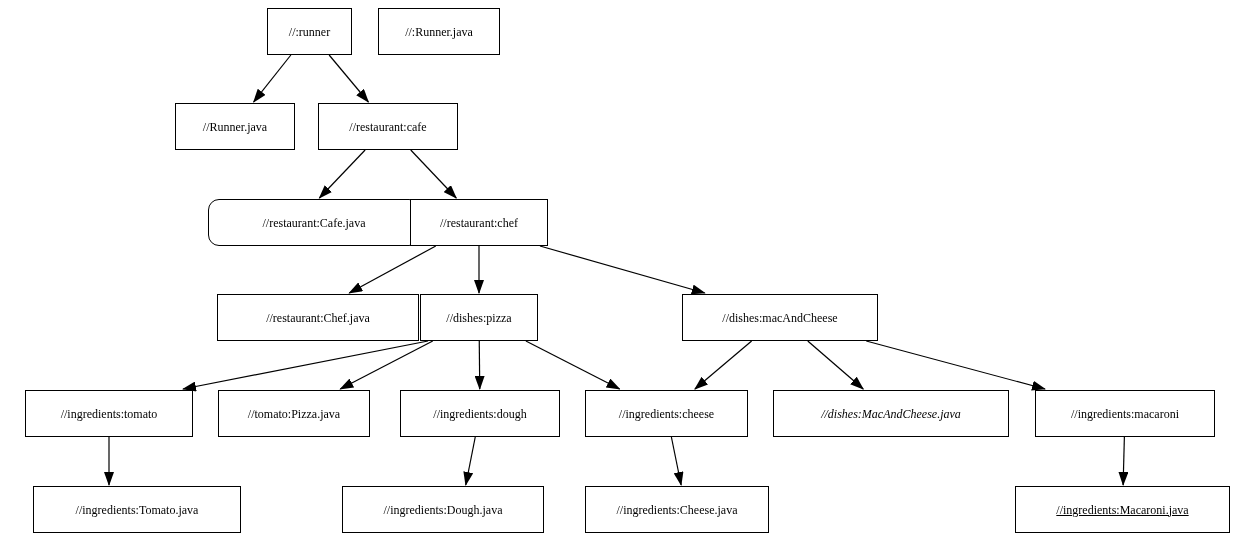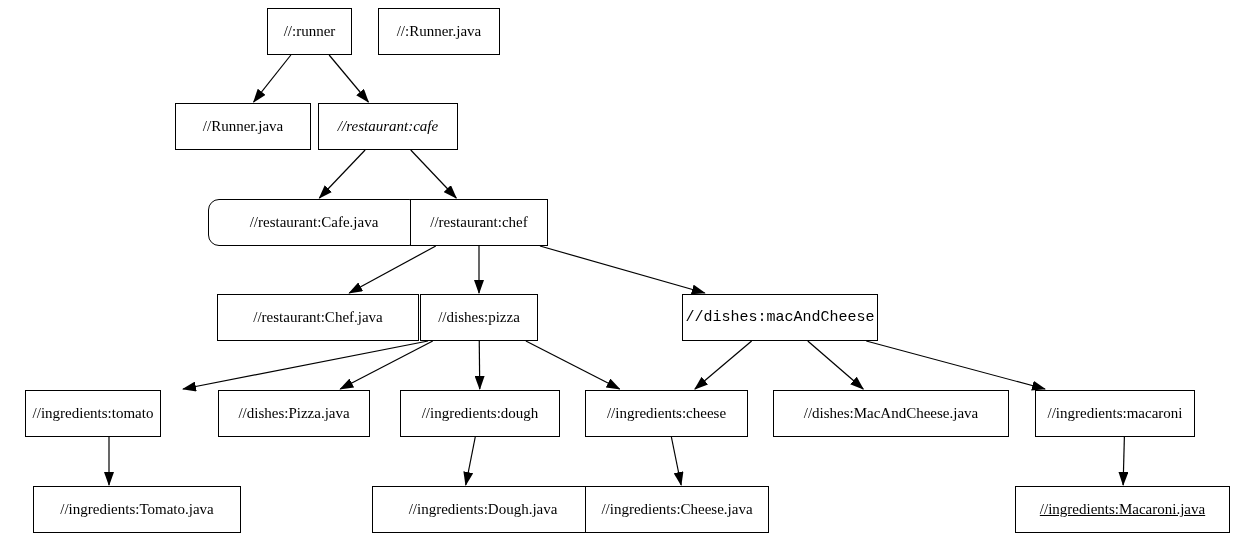--- a/index.html
+++ b/index.html
@@ -25,21 +25,21 @@
   .graph-node {
     position: absolute;
     box-sizing: border-box;
     height: 47px;
     border: 1px solid #000000;
     background: #ffffff;
     color: #000000;
     display: flex;
     align-items: center;
     justify-content: center;
-    font-size: 15px;
+    font-size: 12px;
     line-height: 1;
     white-space: nowrap;
     overflow: hidden;
     text-align: center;
   }
   .edge-line {
     stroke: #000000;
     stroke-width: 1.2;
     fill: none;
   }
@@ -71,31 +71,31 @@
         <line x1="866.25" y1="341" x2="1045" y2="389" class="edge-line" marker-end="url(#arrowhead)"></line>
         <line x1="109" y1="437" x2="109" y2="485" class="edge-line" marker-end="url(#arrowhead)"></line>
         <line x1="475.25" y1="437" x2="465.75" y2="485" class="edge-line" marker-end="url(#arrowhead)"></line>
         <line x1="671.375" y1="437" x2="681.125" y2="485" class="edge-line" marker-end="url(#arrowhead)"></line>
         <line x1="1124.375" y1="437" x2="1123.125" y2="485" class="edge-line" marker-end="url(#arrowhead)"></line>
       </g>
   </svg>
   <div id="node-layer">
       <div class="graph-node" style="left: 267px; top: 8px; width: 85px;">//:runner</div>
       <div class="graph-node" style="left: 378px; top: 8px; width: 122px;">//:Runner.java</div>
-      <div class="graph-node" style="left: 175px; top: 103px; width: 136px;">//Runner.java</div>
-      <div class="graph-node" style="left: 318px; top: 103px; width: 140px; font-style: italic;">//restaurant:cafe</div>
+      <div class="graph-node" style="left: 175px; top: 103px; width: 120px;">//Runner.java</div>
+      <div class="graph-node" style="left: 318px; top: 103px; width: 140px;">//restaurant:cafe</div>
       <div class="graph-node" style="left: 208px; top: 199px; width: 212px; border-radius: 11px;">//restaurant:Cafe.java</div>
       <div class="graph-node" style="left: 410px; top: 199px; width: 138px; font-family: Liberation Serif, serif;">//restaurant:chef</div>
       <div class="graph-node" style="left: 217px; top: 294px; width: 202px;">//restaurant:Chef.java</div>
       <div class="graph-node" style="left: 420px; top: 294px; width: 118px;">//dishes:pizza</div>
-      <div class="graph-node" style="left: 682px; top: 294px; width: 196px; font-family: Liberation Mono, monospace;">//dishes:macAndCheese</div>
-      <div class="graph-node" style="left: 25px; top: 390px; width: 136px;">//ingredients:tomato</div>
-      <div class="graph-node" style="left: 218px; top: 390px; width: 152px;">//dishes:Pizza.java</div>
+      <div class="graph-node" style="left: 682px; top: 294px; width: 196px;">//dishes:macAndCheese</div>
+      <div class="graph-node" style="left: 25px; top: 390px; width: 168px;">//ingredients:tomato</div>
+      <div class="graph-node" style="left: 218px; top: 390px; width: 152px;">//tomato:Pizza.java</div>
       <div class="graph-node" style="left: 400px; top: 390px; width: 160px;">//ingredients:dough</div>
       <div class="graph-node" style="left: 585px; top: 390px; width: 163px;">//ingredients:cheese</div>
-      <div class="graph-node" style="left: 773px; top: 390px; width: 236px;">//dishes:MacAndCheese.java</div>
-      <div class="graph-node" style="left: 1035px; top: 390px; width: 160px;">//ingredients:macaroni</div>
+      <div class="graph-node" style="left: 773px; top: 390px; width: 236px; font-style: italic;">//dishes:MacAndCheese.java</div>
+      <div class="graph-node" style="left: 1035px; top: 390px; width: 180px;">//ingredients:macaroni</div>
       <div class="graph-node" style="left: 5px; top: 486px; width: 208px; margin-left: 28px;">//ingredients:Tomato.java</div>
-      <div class="graph-node" style="left: 372px; top: 486px; width: 222px;">//ingredients:Dough.java</div>
+      <div class="graph-node" style="left: 342px; top: 486px; width: 202px;">//ingredients:Dough.java</div>
       <div class="graph-node" style="left: 585px; top: 486px; width: 184px;">//ingredients:Cheese.java</div>
       <div class="graph-node" style="left: 1015px; top: 486px; width: 215px; text-decoration: underline;">//ingredients:Macaroni.java</div>
     </div>
 </div>
 
 </body></html>

